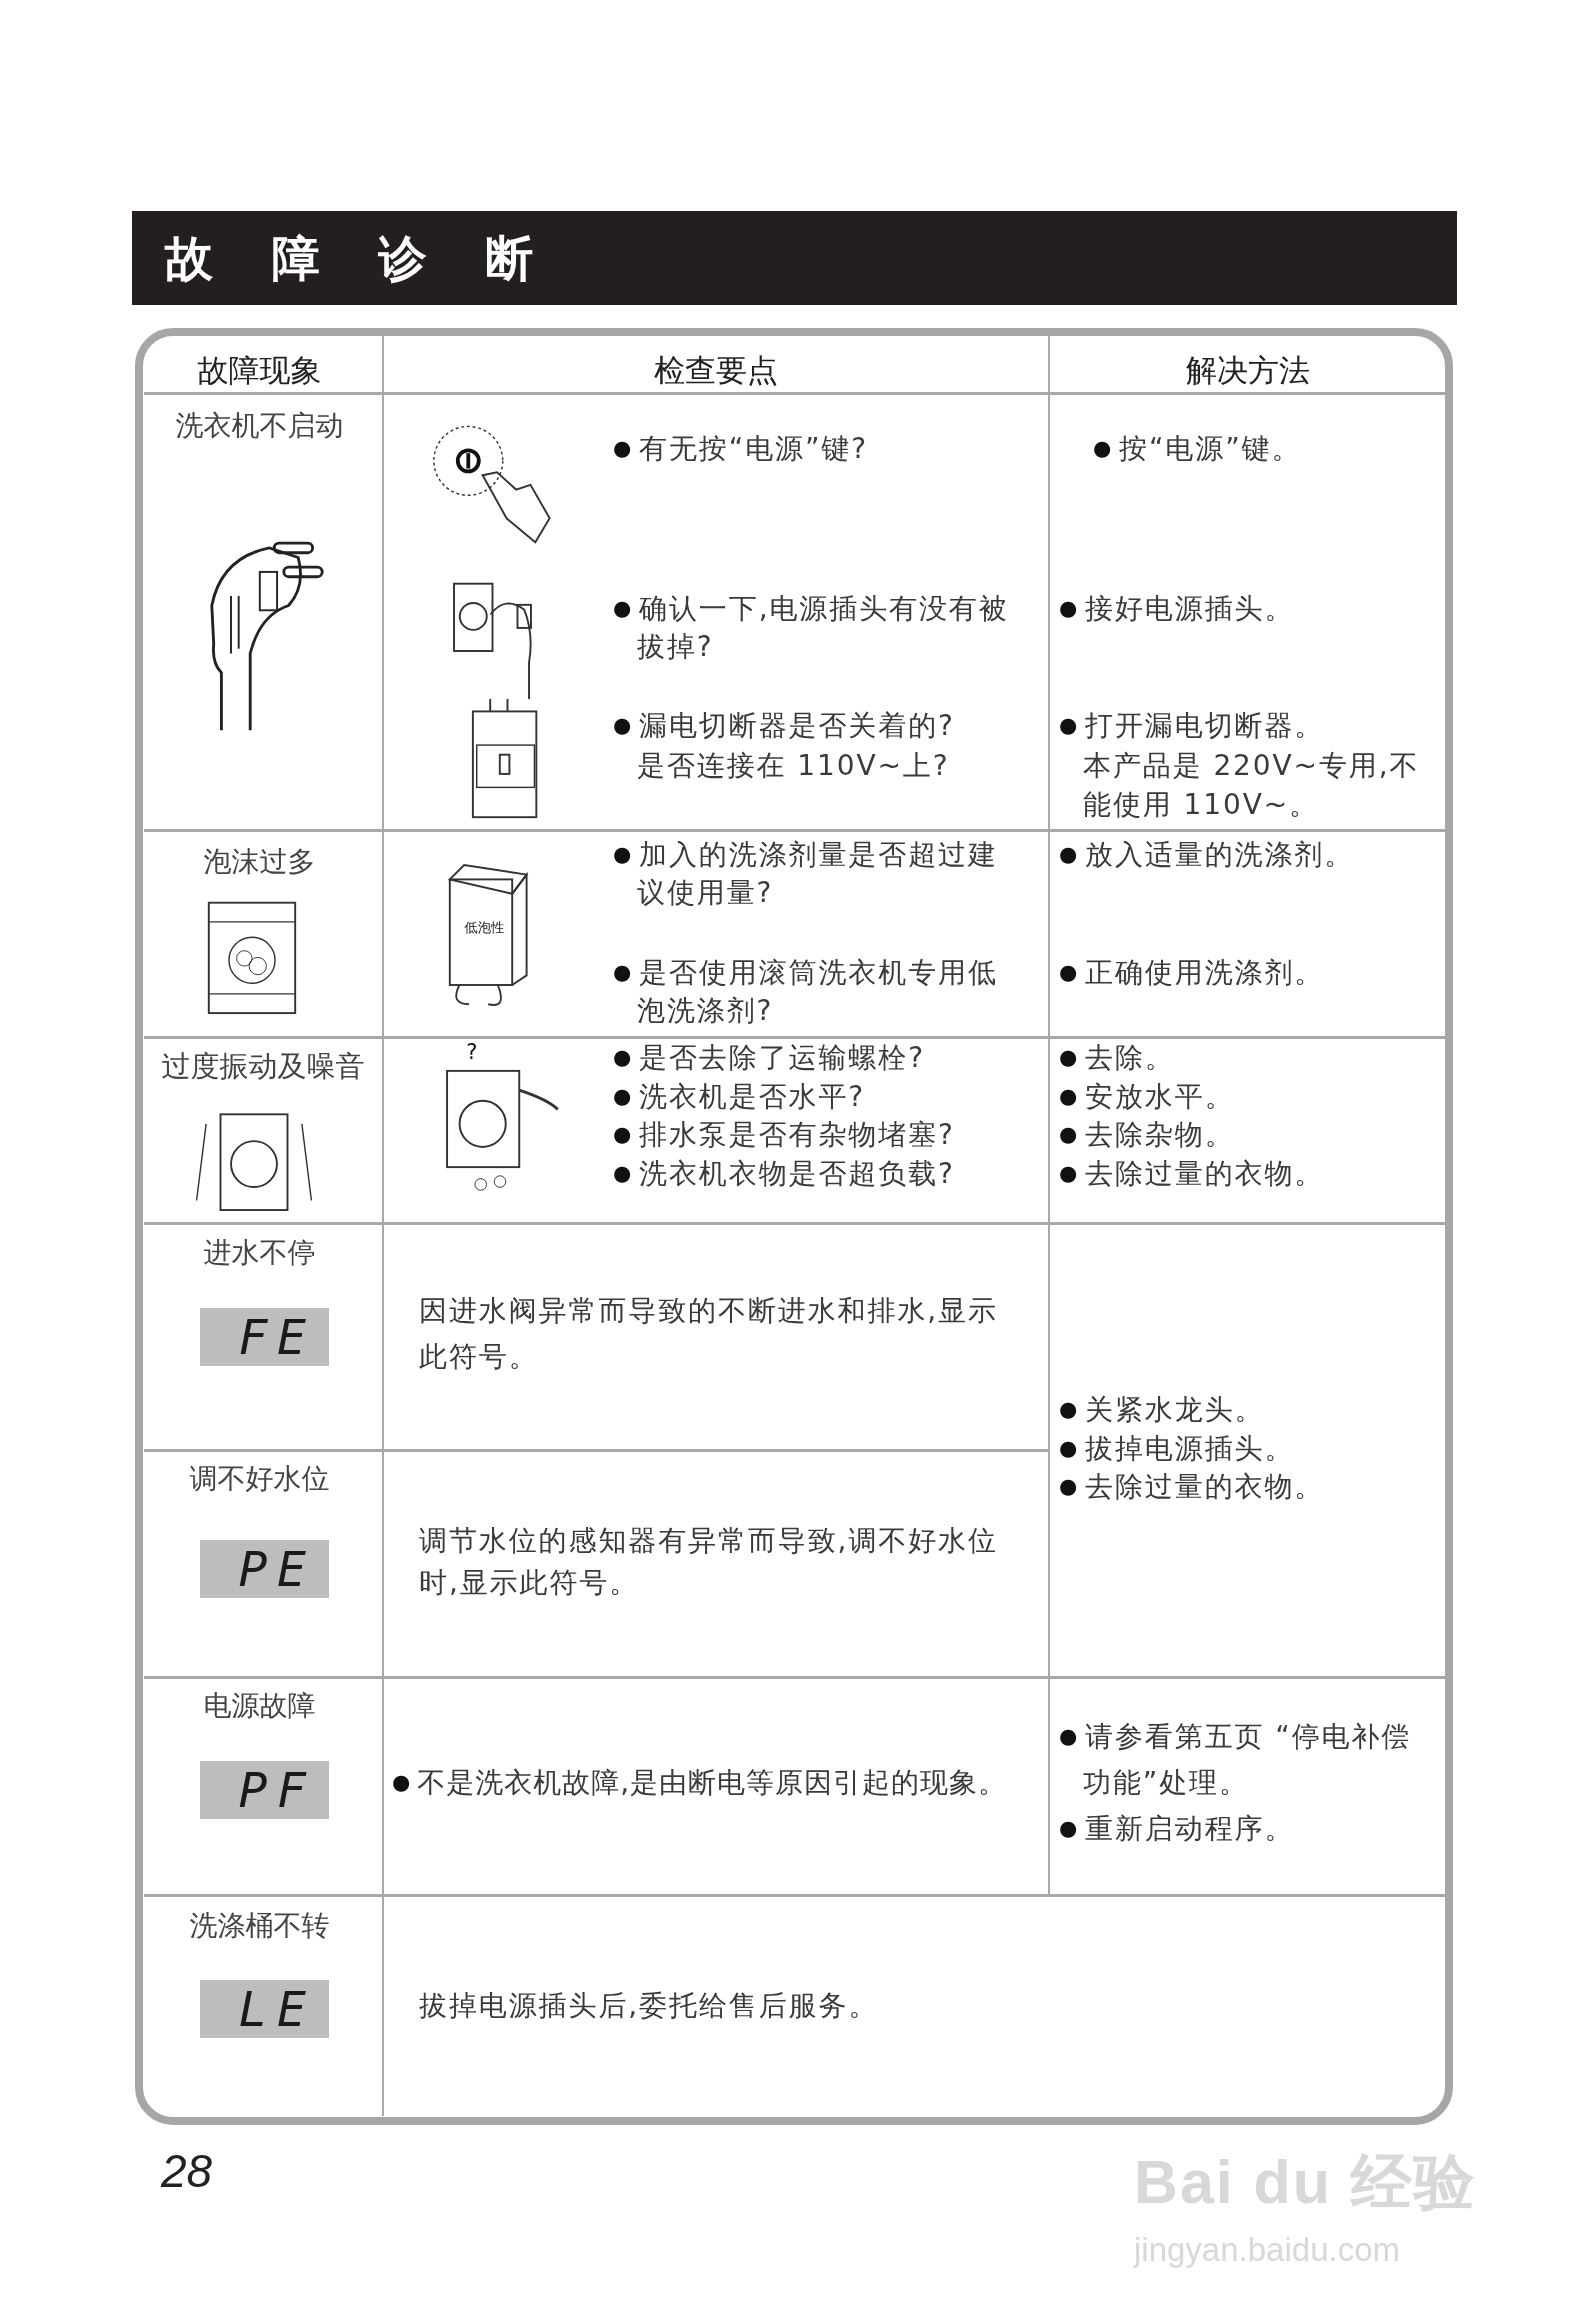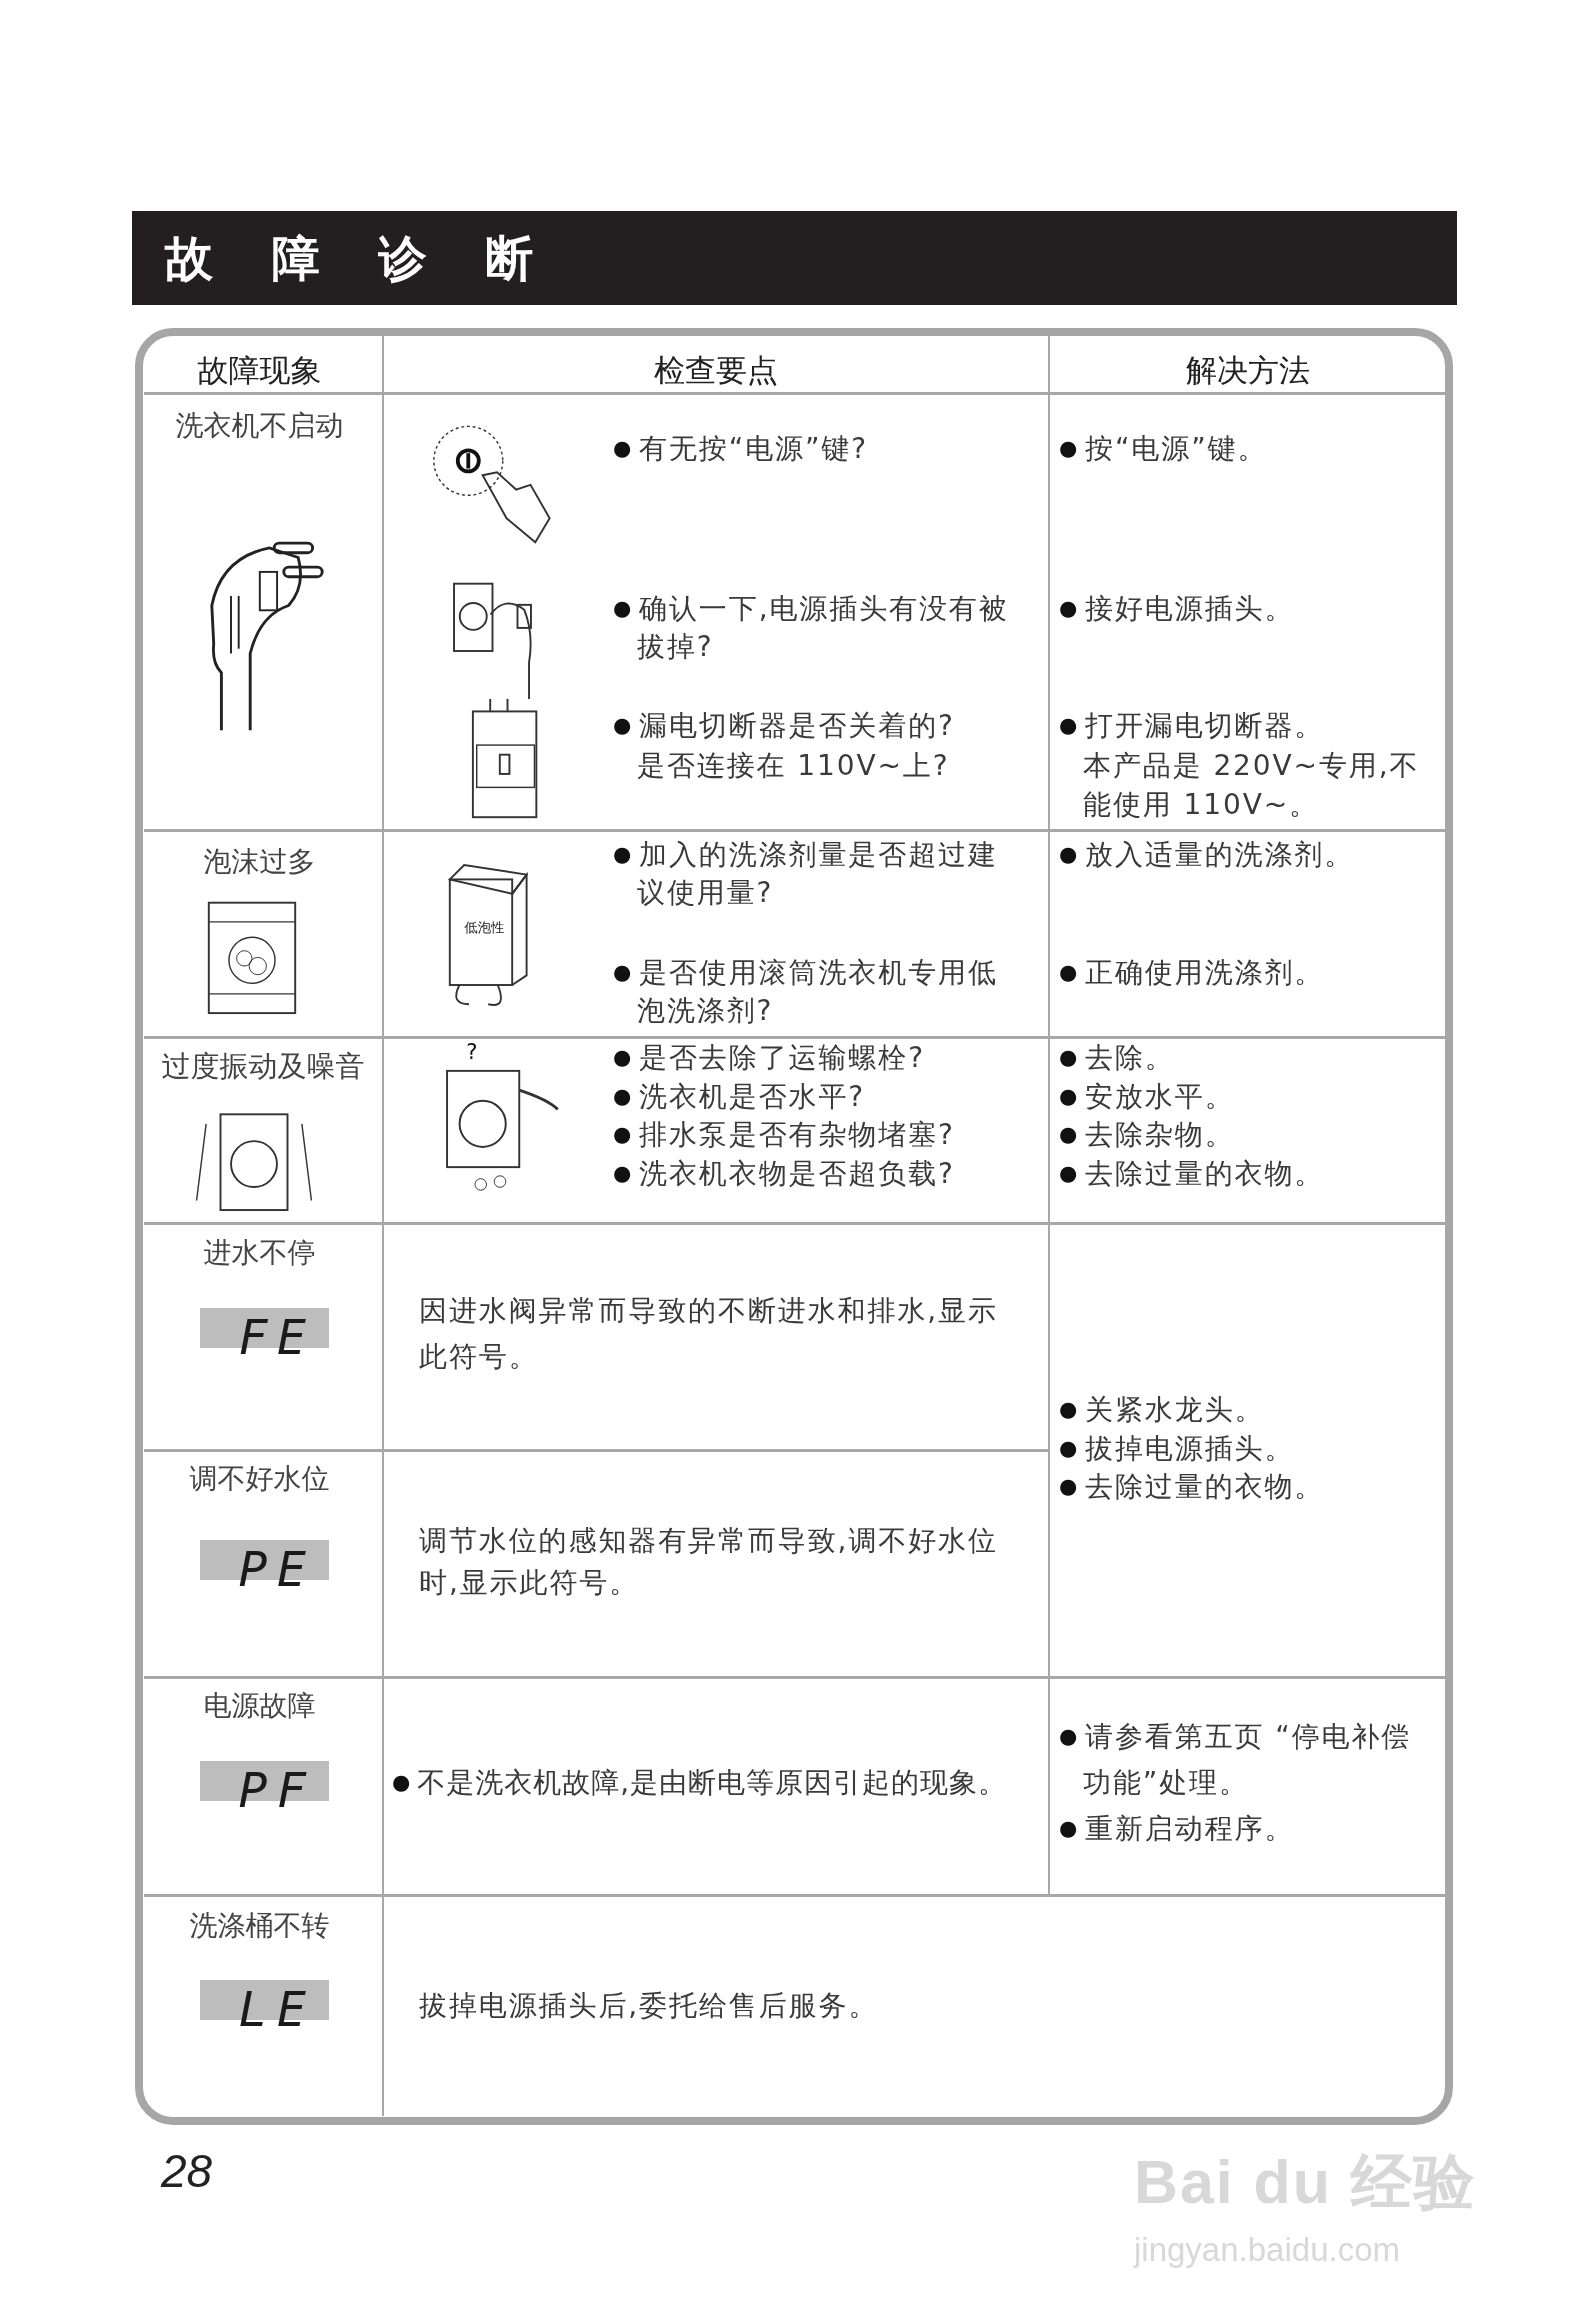--- a/index.html
+++ b/index.html
@@ -8,21 +8,21 @@
   .title-bar { position:absolute; left:132px; top:211px; width:1325px; height:94px; background:#231f20; }
   .title-text { position:absolute; left:33px; top:11.5px; font-size:48px; color:#fff; letter-spacing:21px; font-weight:bold; line-height:71px; }
   .table-frame { position:absolute; left:135px; top:328px; width:1318px; height:1797px;
                  border:8.6px solid #a6a6a6; border-radius:38px; box-sizing:border-box; background:#fff; }
   .vline { position:absolute; width:1.9px; background:#a8a8a8; }
   .hline { position:absolute; height:2.9px; background:#a8a8a8; }
   .hdr { position:absolute; top:348px; font-size:31px; color:#222; text-align:center; line-height:44px; }
   .sym { position:absolute; font-size:28px; color:#444; text-align:center; width:231px; left:144px; }
   .txt { position:absolute; font-size:28px; color:#3a3a3a; line-height:38px; white-space:nowrap; letter-spacing:1.9px;}
   .bullet::before { content:"●"; font-size:21px; color:#111; margin-right:5.8px; position:relative; top:-2.9px; }
-  .lcd { position:absolute; left:200px; width:129px; height:40px; background:#bdbdbd; }
+  .lcd { position:absolute; left:200px; width:129px; height:58px; background:#bdbdbd; }
   .lcd span { position:absolute; right:13.4px; top:1.9px; font-family:"DejaVu Sans Mono", monospace; font-style:italic;
               font-size:48px; letter-spacing:9.6px; color:#1a1a1a; line-height:54px; }
   .illus { position:absolute; }
   .page-num { position:absolute; left:161px; top:2144px; font-size:46px; font-style:italic; color:#222; font-family:"Liberation Sans", sans-serif;}
   .watermark { position:absolute; left:1134px; top:2104px; color:#d8d8d8; font-family:"Liberation Sans", sans-serif; }
   .wm-brand { font-size:61px; font-weight:bold; letter-spacing:1.9px; position:absolute; top:38px; left:0; white-space:nowrap;}
   .wm-url { font-size:33px; position:absolute; top:127px; left:0; white-space:nowrap; }
 </style>
 </head>
 <body>
@@ -74,21 +74,21 @@
   <line x1="40" y1="2" x2="40" y2="15" stroke="#333" stroke-width="2"></line>
   <rect x="4" y="15" width="66" height="110" fill="none" stroke="#333" stroke-width="2"></rect>
   <rect x="8" y="50" width="60" height="44" fill="none" stroke="#333" stroke-width="1.5"></rect>
   <rect x="32" y="60" width="10" height="20" fill="none" stroke="#333" stroke-width="2"></rect>
 </svg>
 <div class="txt bullet" style="left:613px; top:430px;">有无按“电源”键?</div>
 <div class="txt bullet" style="left:613px; top:590px;">确认一下,电源插头有没有被</div>
 <div class="txt" style="left:637px; top:628px;">拔掉?</div>
 <div class="txt bullet" style="left:613px; top:707px;">漏电切断器是否关着的?</div>
 <div class="txt" style="left:637px; top:747px;">是否连接在 110V~上?</div>
-<div class="txt bullet" style="left:1059px; top:430px;">按“电源”键。</div>
+<div class="txt bullet" style="left:1093px; top:430px;">按“电源”键。</div>
 <div class="txt bullet" style="left:1059px; top:590px;">接好电源插头。</div>
 <div class="txt bullet" style="left:1059px; top:707px;">打开漏电切断器。</div>
 <div class="txt" style="left:1083px; top:747px;">本产品是 220V~专用,不</div>
 <div class="txt" style="left:1083px; top:786px;">能使用 110V~。</div>
 
 <div class="sym" style="top:843px;">泡沫过多</div>
 <svg class="illus" style="left:204px; top:893px;" width="96" height="125" viewBox="0 0 100 130">
   <rect x="5" y="10" width="90" height="115" fill="none" stroke="#333" stroke-width="2"></rect>
   <line x1="5" y1="30" x2="95" y2="30" stroke="#333" stroke-width="1.5"></line>
   <line x1="5" y1="105" x2="95" y2="105" stroke="#333" stroke-width="1.5"></line>

